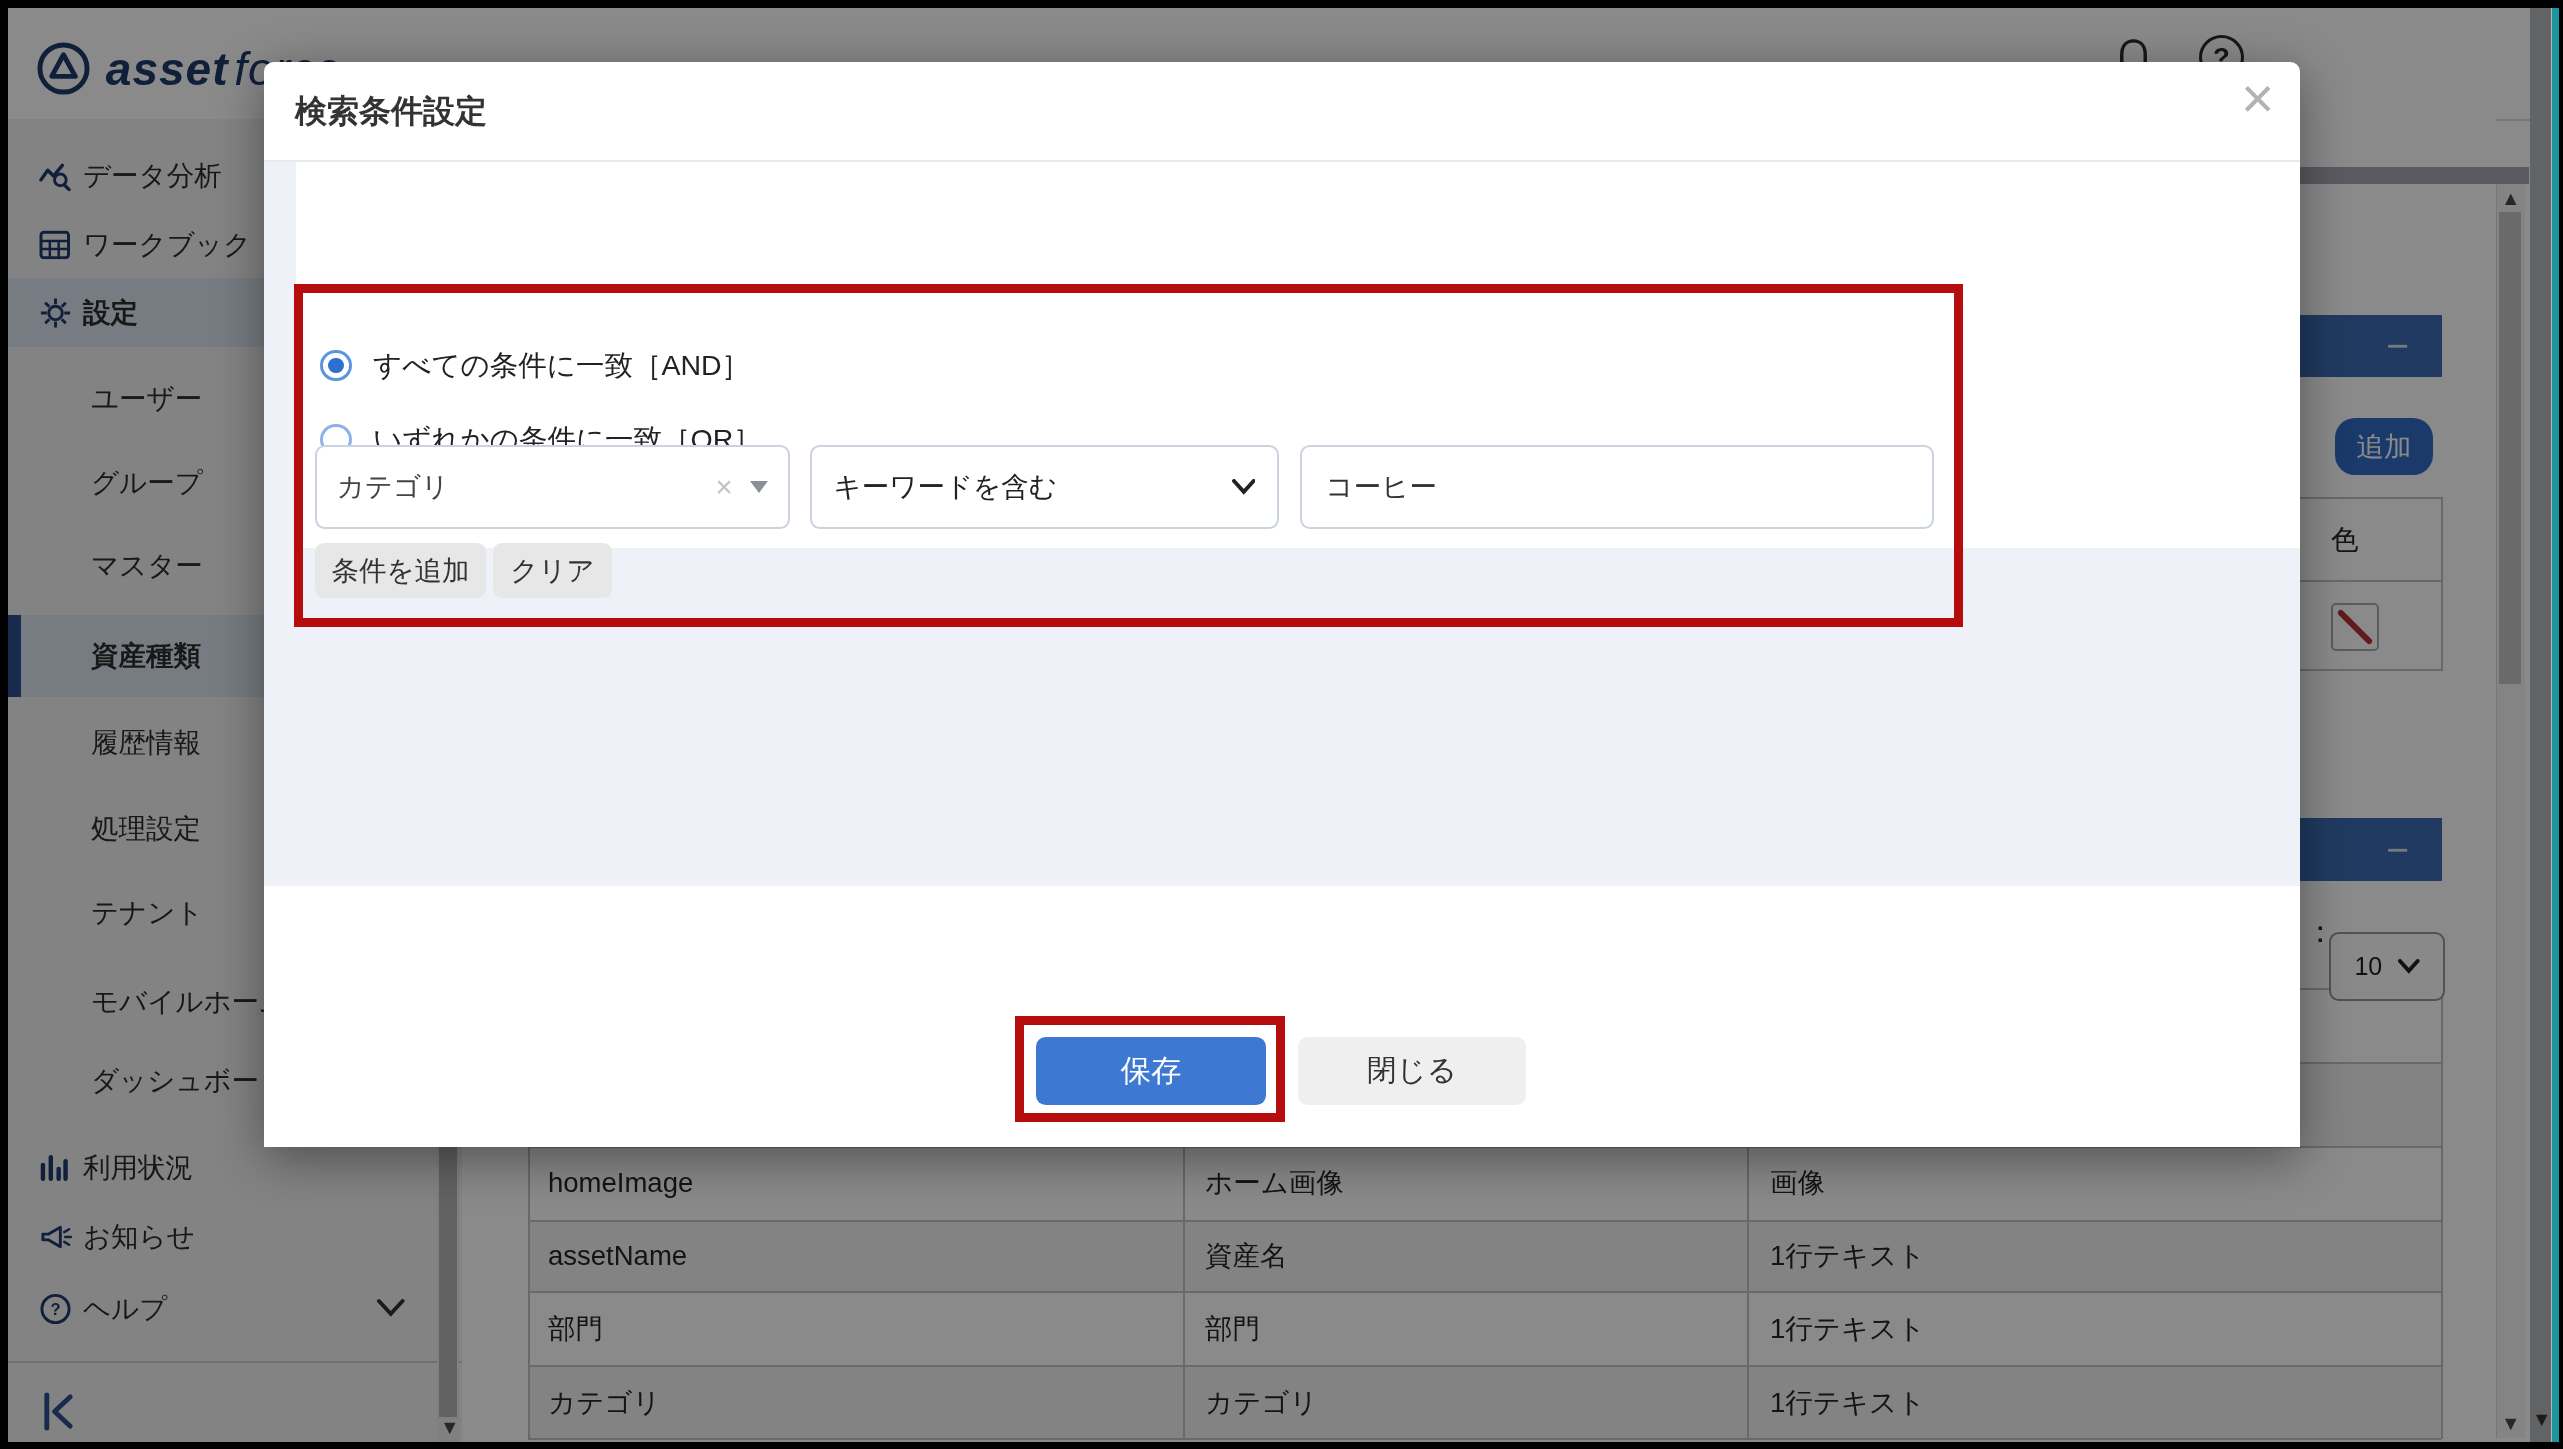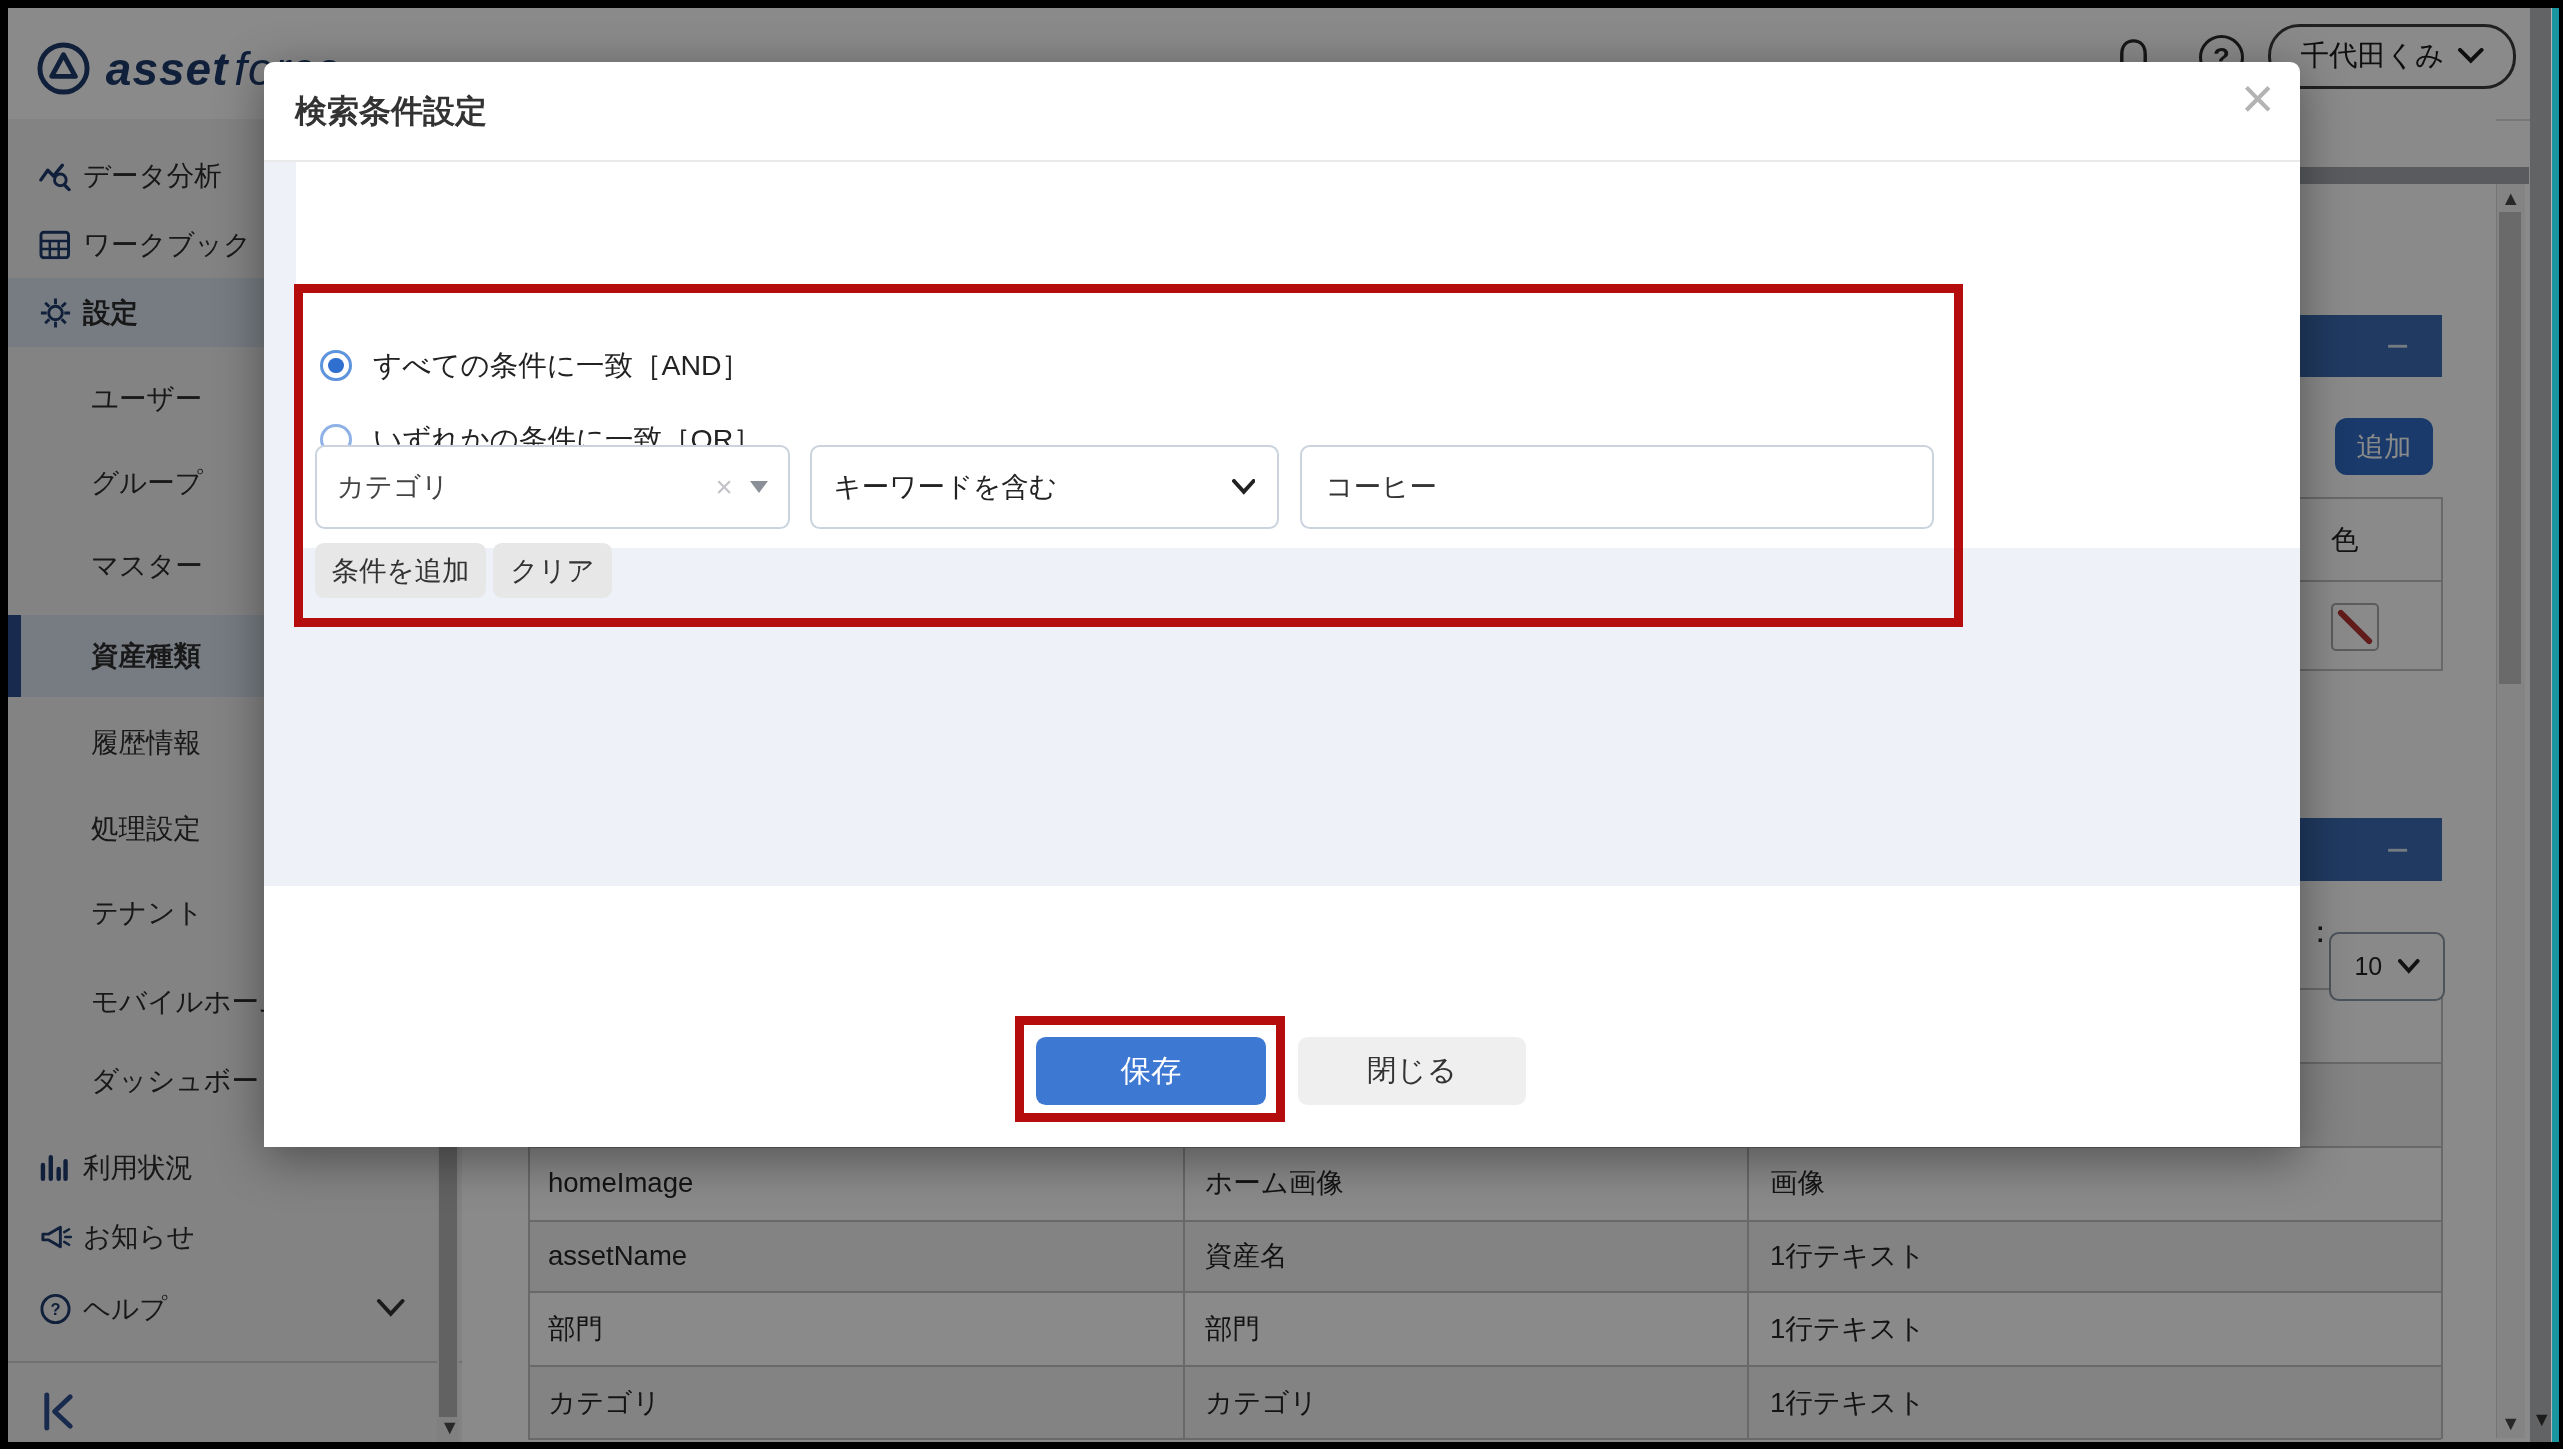--- a/index.html
+++ b/index.html
@@ -27,21 +27,21 @@
   #active-bar{left:7.9px;top:615px;width:12.8px;height:82px;background:#2d4f8e;z-index:4;}
   #side-scroll-track{left:437px;top:119px;width:21.6px;height:1323px;background:#ececec;z-index:3;}
   #side-scroll-thumb{left:439px;top:492px;width:17.7px;height:925px;background:#b5b5b5;z-index:4;}
   .scroll-arrow{font-size:19.7px;color:#4a4a4a;z-index:5;line-height:1;}
   #side-divider{left:7.9px;top:1361px;width:454px;height:2px;background:#cfcfcf;z-index:3;}
   
   #content-bg{left:462px;top:119px;width:2034px;height:1323px;background:#ffffff;z-index:2;}
   #toolbar-band{left:462px;top:167px;width:2067px;height:16.7px;background:#a5a8ae;z-index:3;}
   .panel-blue{background:#3c6cb4;z-index:3;display:flex;align-items:center;justify-content:flex-end;
      color:#d6e1f0;font-size:39px;padding-right:33px;box-sizing:border-box;}
-  #add-btn{left:2335px;top:418px;width:98px;height:57px;background:#2f6cc4;border-radius:12px;color:#fff;
+  #add-btn{left:2335px;top:418px;width:98px;height:57px;background:#2f6cc4;border-radius:20px;color:#fff;
      font-size:27.5px;display:flex;align-items:center;justify-content:center;z-index:3;}
   .tline{background:#c2c2c2;z-index:3;}
   .cell-text{position:absolute;font-size:27.5px;color:#262626;z-index:4;transform:translateY(-50%);white-space:nowrap;}
   #swatch{left:2331px;top:603px;width:44px;height:44px;border:2px solid #ababab;border-radius:4.9px;z-index:4;background:#fff;}
   #pagesize{left:2329px;top:932px;width:112px;height:65px;border:2px solid #8d99a6;border-radius:9.8px;background:#fdfdfd;
      display:flex;align-items:center;justify-content:center;gap:15.7px;font-size:25px;color:#222;z-index:4;}
   .rowband{z-index:3;}
   
   #dim{left:7.9px;top:7.9px;width:2543px;height:1434px;background:rgba(0,0,0,0.46);z-index:50;}
   #teal-edge{left:2551px;top:7.9px;width:7.9px;height:1434px;background:#1a96a0;z-index:2;}
@@ -95,26 +95,20 @@
   </div>
   <div class="abs hdr-icon" style="left:2113px;top:35px;">
     <svg width="41" height="43" viewBox="0 0 42 44">
       <path d="M21 6 C13 6 9 12 9 20 L9 29 L5 34 L37 34 L33 29 L33 20 C33 12 29 6 21 6 Z" fill="none" stroke="#2b2b2b" stroke-width="3.5" stroke-linejoin="round"></path>
       <path d="M17 38 a4.5 4.5 0 0 0 8 0" fill="none" stroke="#2b2b2b" stroke-width="3.5"></path>
     </svg>
   </div>
   <div class="abs" id="help-badge">
     <span>?</span>
   </div>
-  <div class="abs" id="user-pill">
-    <span>千代田くみ</span>
-    <svg width="25.6" height="15.7" viewBox="0 0 26 16">
-      <path d="M2 2 L13 13 L24 2" fill="none" stroke="#1b1b1b" stroke-width="4" stroke-linecap="round"></path>
-    </svg>
-  </div>
 
   <div class="abs" id="sidebar"></div>
 
   <div class="side-row" style="top:141px;">
     <span class="side-ic">
       <svg width="33" height="31.5" viewBox="0 0 34 32">
         <path d="M2 20 L9 10 L15 16 L24 5" fill="none" stroke="#1e3a6b" stroke-width="3.5" stroke-linecap="round" stroke-linejoin="round"></path>
         <circle cx="22" cy="20" r="6" fill="none" stroke="#1e3a6b" stroke-width="3"></circle>
         <path d="M26 25 L31 30" stroke="#1e3a6b" stroke-width="3.5" stroke-linecap="round"></path>
       </svg>

